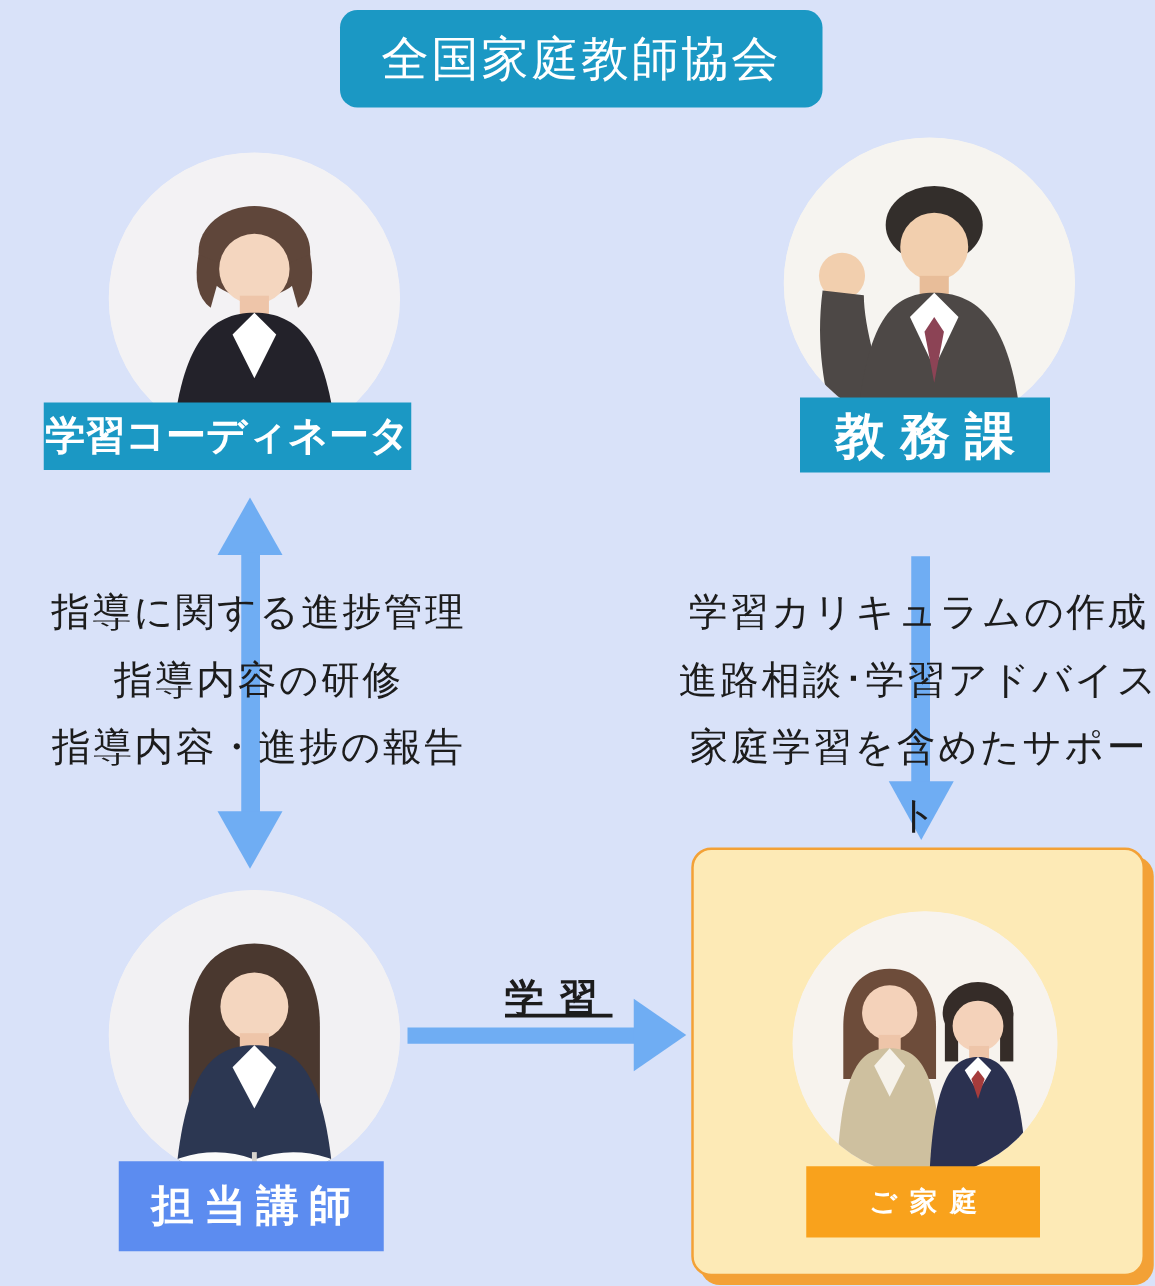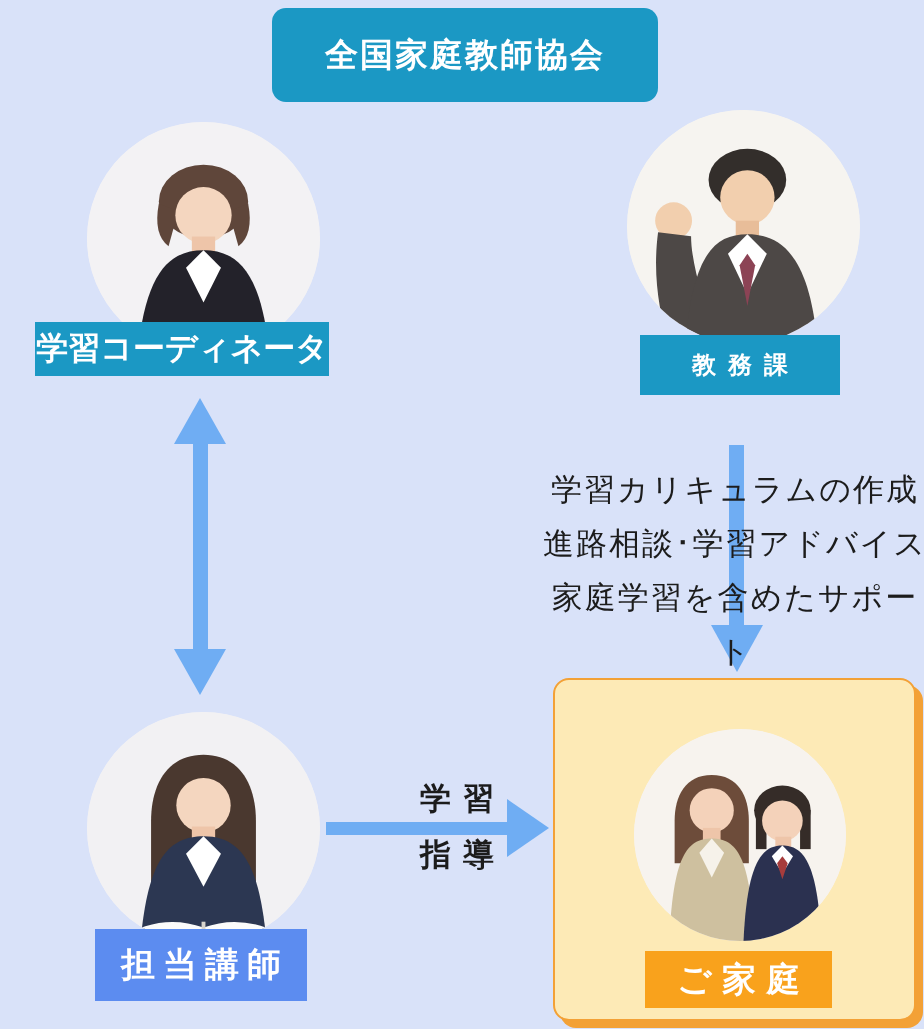--- a/index.html
+++ b/index.html
@@ -6,43 +6,43 @@
     --bg:#d9e2f9; --teal:#1b98c4; --blue:#5c8cf0; --arrow:#6fadf3;
     --orange:#f9a21c; --card-bg:#fdeab6; --card-border:#f3a136; --text:#1c1c1c;
   }
   *{box-sizing:border-box;margin:0;padding:0;}
   html,body{background:var(--bg);}
   body{font-family:"Liberation Sans","DejaVu Sans",sans-serif;}
   .stage{position:relative;width:924px;height:1029px;background:var(--bg);overflow:hidden;}
 
   
   .title-pill{
-    position:absolute;left:272px;top:8px;width:386px;height:94px;
+    position:absolute;left:272px;top:8px;width:386px;height:78px;
     background:var(--teal);border-radius:14px;color:#fff;
-    font-size:33px;font-weight:700;display:flex;align-items:center;justify-content:center;
+    font-size:38px;font-weight:400;display:flex;align-items:center;justify-content:center;
     letter-spacing:2px;z-index:4;
   }
 
   
   .photo{position:absolute;border-radius:50%;overflow:hidden;z-index:1;background:#f3f2f4;}
   .photo svg{display:block;width:100%;height:100%;}
   .photo-coordinator{left:87px;top:122px;width:233px;height:233px;}
   .photo-academic{left:627px;top:110px;width:233px;height:233px;background:#f6f4f0;}
   .photo-teacher{left:87px;top:712px;width:233px;height:233px;}
   .photo-family{left:634px;top:729px;width:212px;height:212px;background:#f7f3ee;}
 
   
   .plate{
     position:absolute;color:#fff;font-weight:700;display:flex;align-items:center;justify-content:center;
     z-index:3;
   }
   .plate-coordinator{left:35px;top:322px;width:294px;height:54px;background:var(--teal);font-size:32px;}
-  .plate-academic{left:640px;top:318px;width:200px;height:60px;background:var(--teal);font-size:24px;letter-spacing:12px;text-indent:12px;margin-top:17px;}
+  .plate-academic{left:640px;top:318px;width:200px;height:60px;background:var(--teal);font-size:40px;letter-spacing:12px;text-indent:12px;}
   .plate-teacher{left:95px;top:929px;width:212px;height:72px;background:var(--blue);font-size:34px;letter-spacing:8px;text-indent:8px;}
-  .plate-family{left:645px;top:933px;width:187px;height:57px;background:var(--orange);font-size:34px;letter-spacing:10px;text-indent:10px;margin-top:18px;}
+  .plate-family{left:645px;top:933px;width:187px;height:57px;background:var(--orange);font-size:22px;letter-spacing:10px;text-indent:10px;}
 
   
   .family-card{
     position:absolute;left:553px;top:678px;width:363px;height:343px;
     background:var(--card-bg);border:2px solid var(--card-border);border-radius:16px;
     box-shadow:7px 7px 0 var(--card-border);z-index:0;
   }
 
   
   .arrow-part{position:absolute;}
@@ -61,21 +61,21 @@
   .h-arrow{position:absolute;left:326px;top:799px;width:223px;height:58px;z-index:1;}
   .h-arrow .shaft{left:0;top:23px;width:183px;height:13px;background:var(--arrow);}
   .h-arrow .head-right{left:181px;top:0;width:0;height:0;
     border-top:29px solid transparent;border-bottom:29px solid transparent;border-left:42px solid var(--arrow);}
 
   
   .flow-text{position:absolute;color:var(--text);font-size:31px;font-weight:500;text-align:center;z-index:2;letter-spacing:2px;}
   .flow-text div{height:54px;line-height:54px;}
   .flow-left{left:0;top:463px;width:414px;}
   .flow-right{left:535px;top:463px;width:400px;}
-  .hv-label{position:absolute;color:var(--text);font-size:31px;font-weight:600;letter-spacing:12px;text-indent:12px;text-align:center;z-index:2;}
+  .hv-label{position:absolute;color:var(--text);font-size:31px;font-weight:600;letter-spacing:12px;text-indent:12px;z-index:2;text-decoration:underline;}
   .hv-top{left:392px;top:778px;width:130px;}
   .hv-bottom{left:392px;top:834px;width:130px;}
 </style>
 </head>
 <body>
 
 <div class="stage">
 
   <div class="title-pill">全国家庭教師協会</div>
 
@@ -109,20 +109,25 @@
     </svg>
   </div>
   <div class="plate plate-academic">教務課</div>
 
   <div class="v-arrow-left">
     <div class="arrow-part head-up"></div>
     <div class="arrow-part shaft"></div>
     <div class="arrow-part head-down"></div>
   </div>
 
+  <div class="flow-text flow-left">
+    <div>指導に関する進捗管理</div>
+    <div>指導内容の研修</div>
+    <div>指導内容・進捗の報告</div>
+  </div>
 
   <div class="v-arrow-right">
     <div class="arrow-part shaft"></div>
     <div class="arrow-part head-down"></div>
   </div>
 
   <div class="flow-text flow-right">
     <div>学習カリキュラムの作成</div>
     <div>進路相談･学習アドバイス</div>
     <div>家庭学習を含めたサポート</div>
@@ -140,21 +145,20 @@
       <rect x="59" y="108" width="2" height="12" fill="#d8d4cd"></rect>
     </svg>
   </div>
   <div class="plate plate-teacher">担当講師</div>
 
   <div class="h-arrow">
     <div class="arrow-part shaft"></div>
     <div class="arrow-part head-right"></div>
   </div>
   <div class="hv-label hv-top">学習</div>
-  <div class="hv-label hv-bottom">指導</div>
 
   <div class="photo photo-family">
     <svg viewBox="0 0 120 120">
       <circle cx="60" cy="60" r="60" fill="#f7f3ee"></circle>
       <path d="M44,26 C29,26 23,38 23,52 L23,76 L65,76 L65,52 C65,38 59,26 44,26 Z" fill="#6d4c3a"></path>
       <circle cx="44" cy="46" r="12.5" fill="#f4d2ba"></circle>
       <rect x="39" y="56" width="10" height="8" fill="#eec5a9"></rect>
       <path d="M44,62 C30,62 22,72 20,120 L68,120 C66,72 58,62 44,62 Z" fill="#cec09f"></path>
       <path d="M44,62 L51,70 L44,84 L37,70 Z" fill="#f6f2ea"></path>
       <ellipse cx="84" cy="46" rx="16" ry="14" fill="#352c28"></ellipse>

